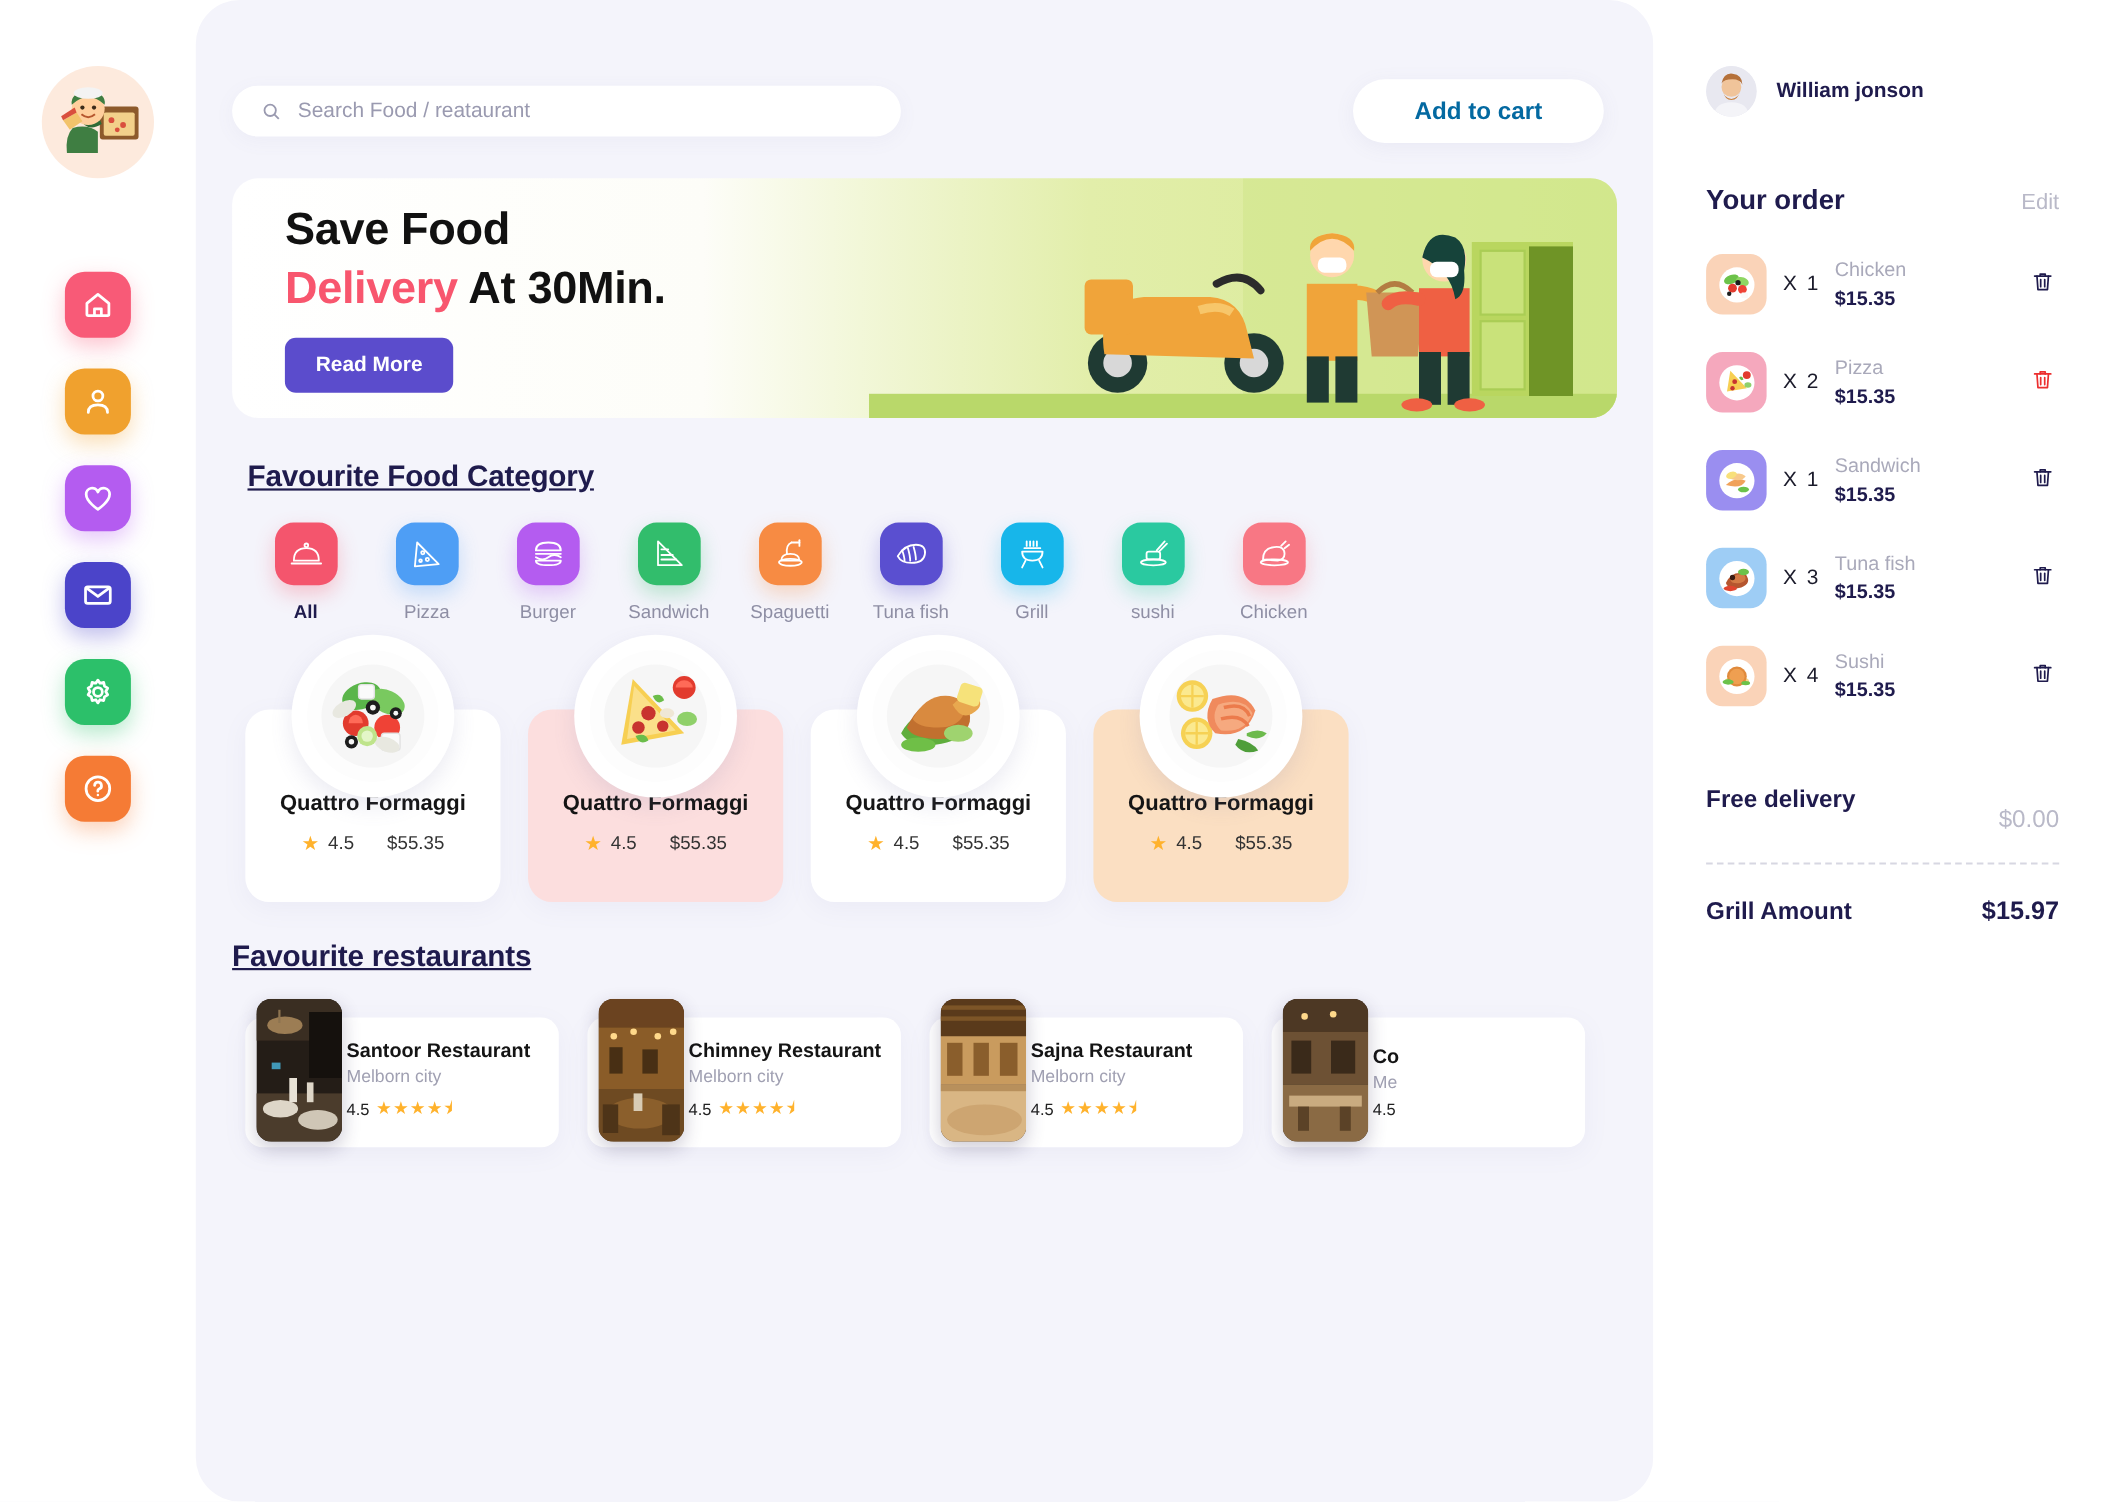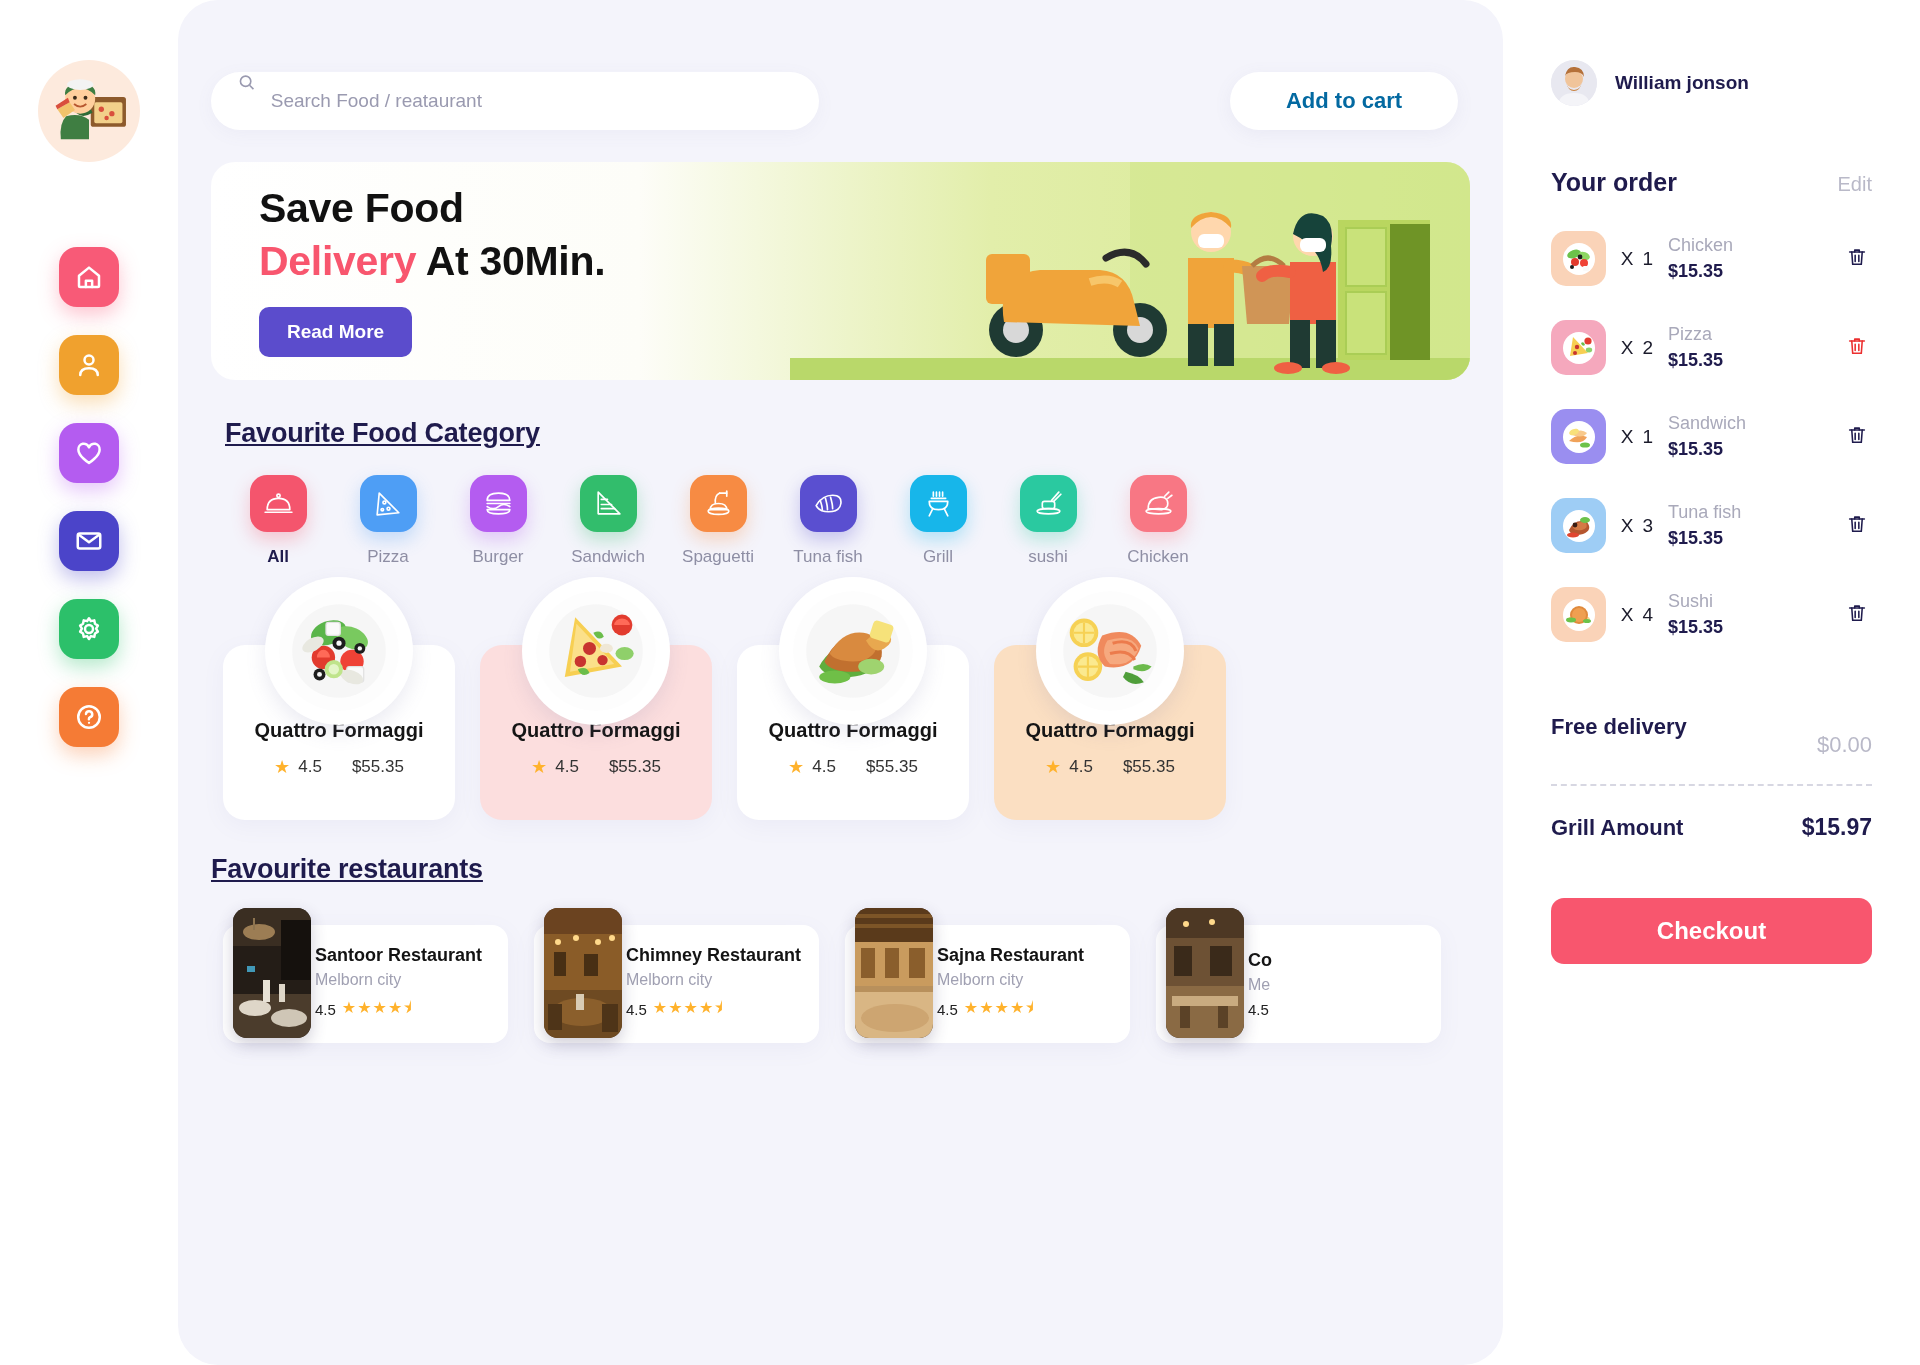--- a/index.html
+++ b/index.html
@@ -36,22 +36,22 @@
     position: relative;
     width: 1325px; flex: 0 0 1325px;
     background: #f4f4fb;
     border-radius: 40px;
     margin: 0;
     padding: 0 0 0 0;
     overflow: hidden;
   }
   .topbar { display:flex; align-items:center; padding: 72px 45px 0 33px; gap: 20px; }
   .search-box {
-    flex: 0 0 608px; height: 58px; background: #ffffff; border-radius: 30px;
-    display: flex; padding: 0 26px; gap: 14px;
+    flex: 0 0 608px; height: 46px; background: #ffffff; border-radius: 30px;
+    display: flex; align-items: center; padding: 0 26px; gap: 14px;
     box-shadow: 0 4px 18px rgba(120,120,170,0.06);
   }
   .search-box svg { width: 21px; height: 21px; stroke: #9a9ab0; stroke-width: 2; fill: none; }
   .search-input {
     border: none; outline: none; background: transparent;
     font-family: "Liberation Sans", sans-serif; font-size: 19px; color: #6f6f86;
     width: 100%;
   }
   .search-input::placeholder { color: #9a9ab0; }
   .add-cart-btn {
@@ -778,15 +778,14 @@
 
     <div class="free-row">
       <div class="free-label">Free delivery</div>
       <div class="free-val">$0.00</div>
     </div>
     <hr class="dashed">
     <div class="total-row">
       <div class="total-label">Grill Amount</div>
       <div class="total-val">$15.97</div>
     </div>
-    <button class="checkout">Checkout</button>
   </div>
 </div>
 
 </body></html>

